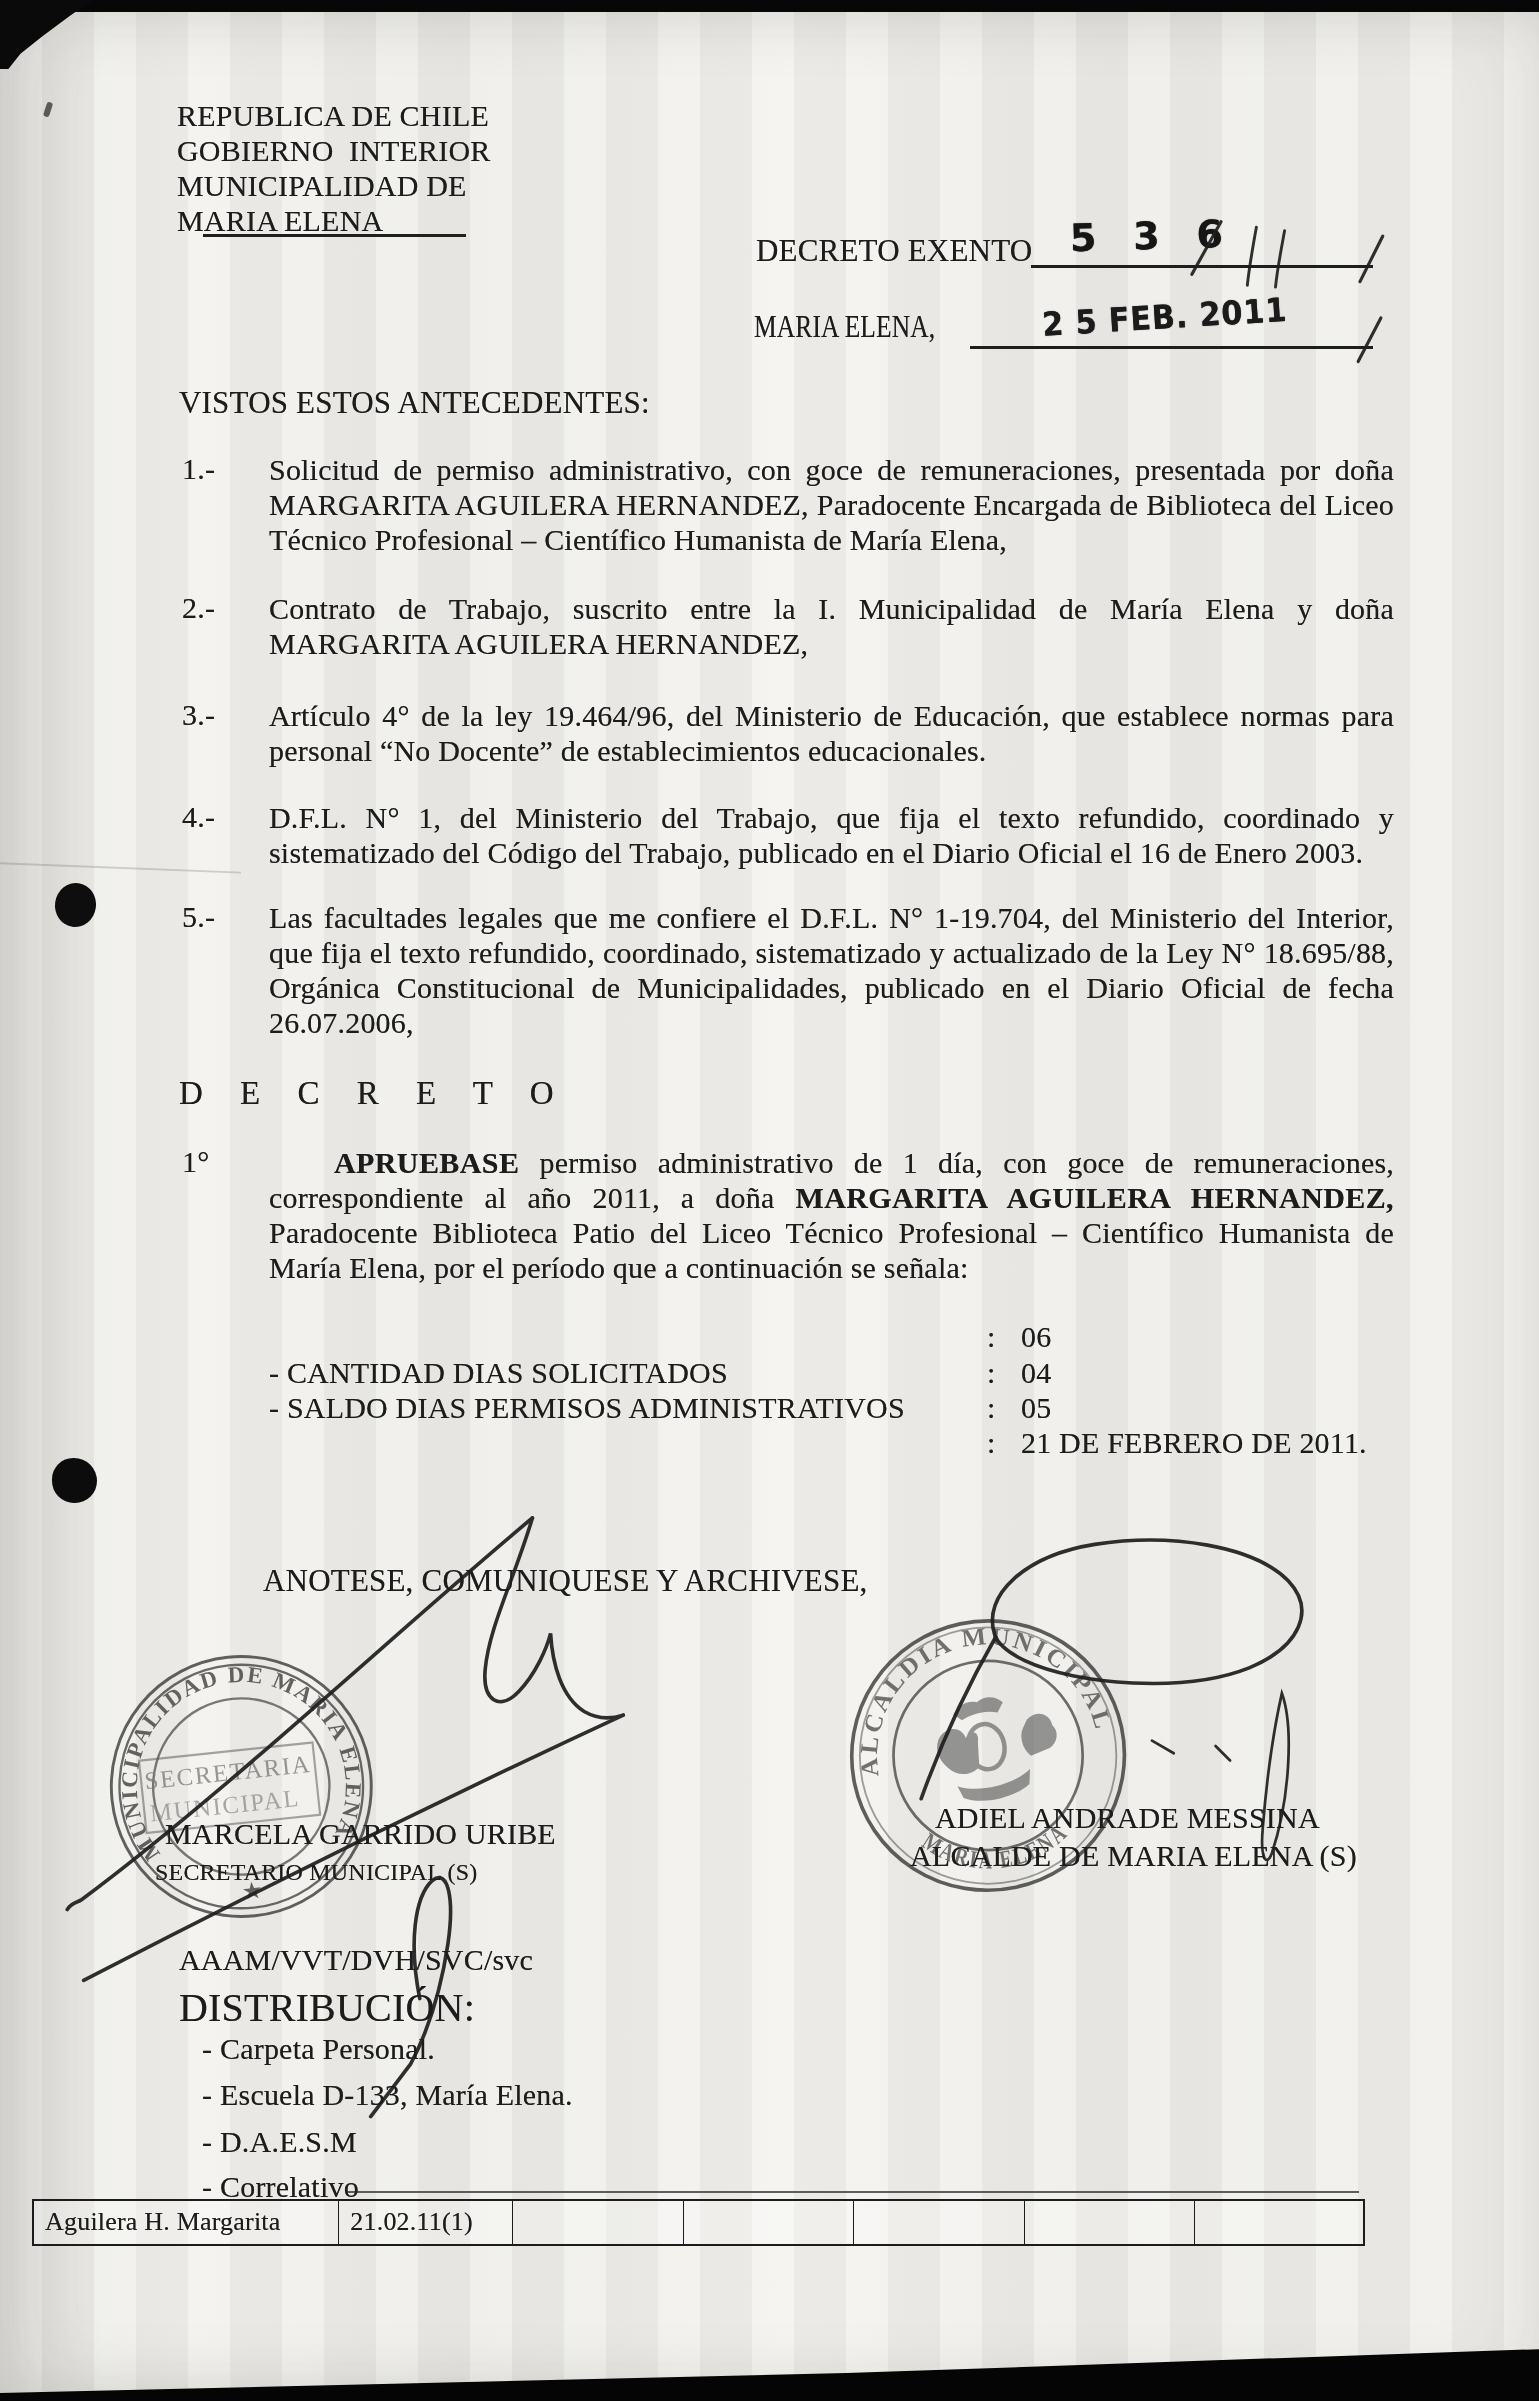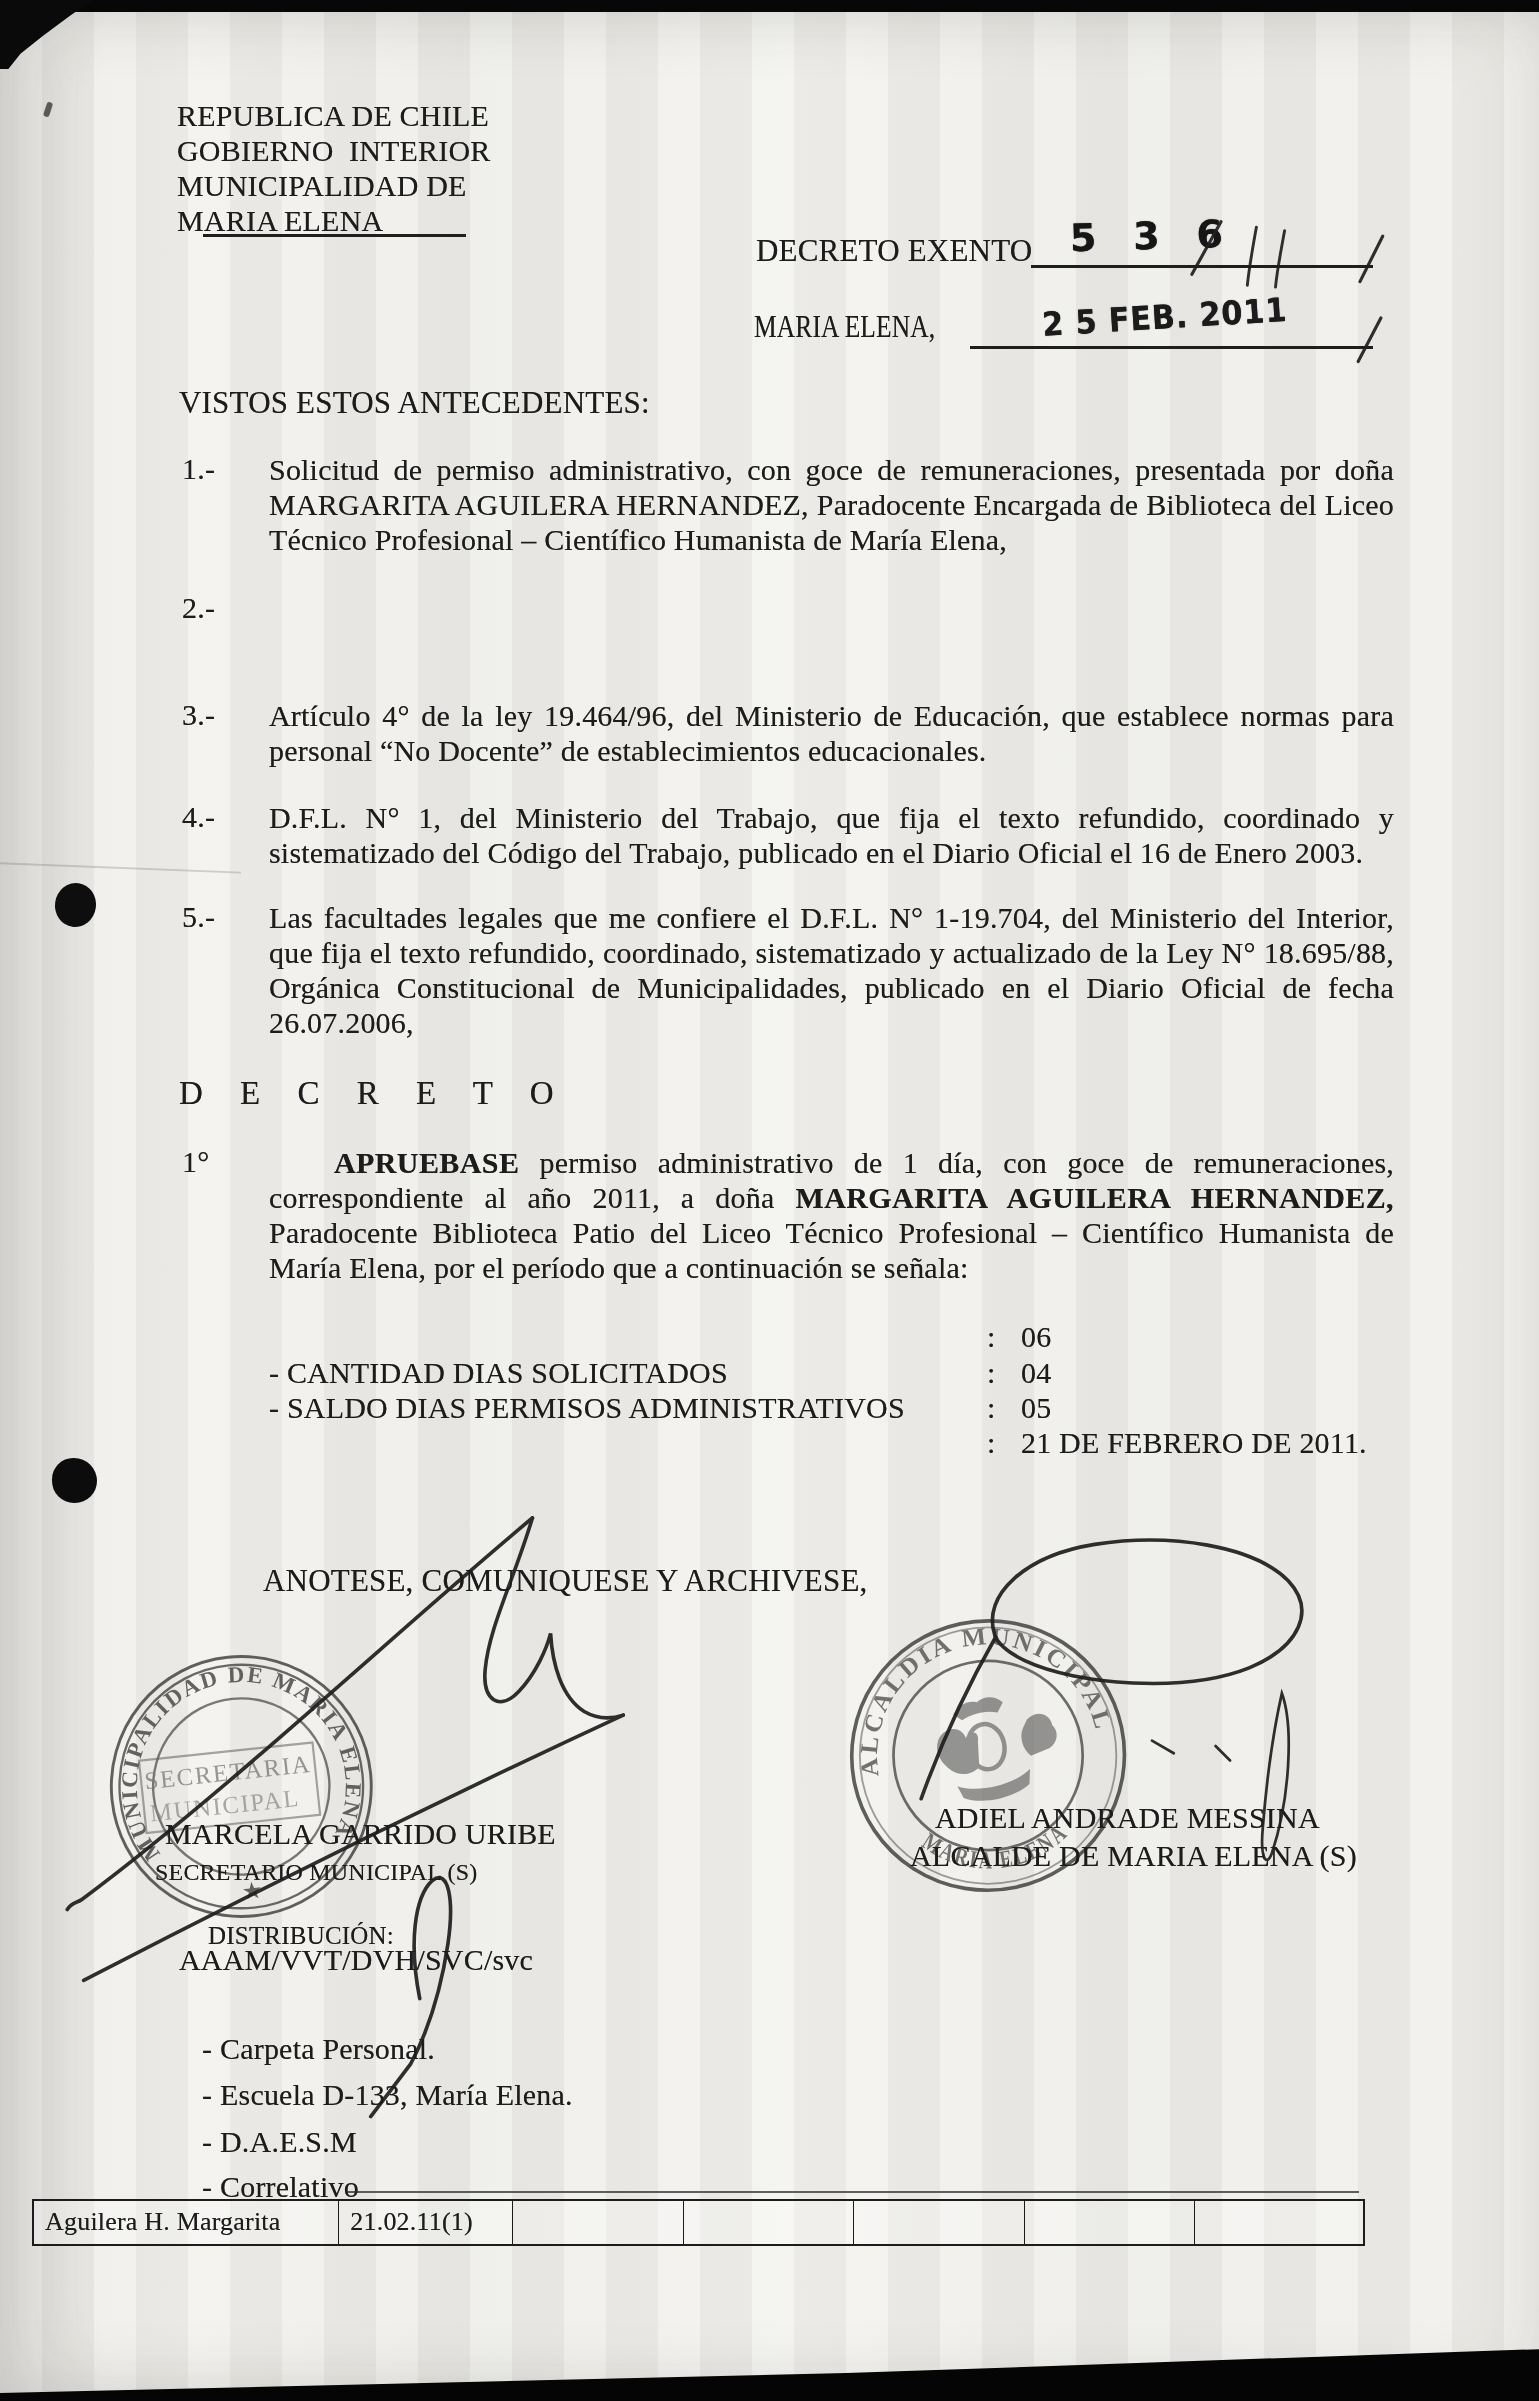--- a/index.html
+++ b/index.html
@@ -51,21 +51,21 @@
   .detail-label{position:absolute;left:0;top:0;}
   .detail-colon{position:absolute;left:718px;top:0;}
   .detail-value{position:absolute;left:752px;top:0;}
   .closing{left:263px;top:1563px;font-size:31px;}
   
   .sec-name{left:165px;top:1817px;font-size:30px;}
   .sec-title{left:155px;top:1859px;font-size:24px;}
   .mayor-name{left:935px;top:1801px;font-size:30px;}
   .mayor-title{left:910px;top:1839px;font-size:30px;}
   .initials{left:179px;top:1943px;font-size:30px;}
-  .distrib-head{left:179px;top:1922px;font-size:25px;margin-left:29px;}
+  .distrib-head{left:179px;top:1984px;font-size:40px;}
   .dist-row{font-size:30px;}
   .dist-dash{left:202px;}
   .dist-text{left:220px;}
   .dr1{top:2032px;} .dr2{top:2078px;} .dr3{top:2125px;} .dr4{top:2170px;}
   
   .footer-table{left:32px;top:2199px;width:1333px;height:47px;display:flex;border:2.7px solid #1c1c1c;box-sizing:border-box;background:rgba(255,255,255,.25);}
   .footer-cell{border-right:1.8px solid #1c1c1c;box-sizing:border-box;font-size:26px;line-height:42px;padding-left:11px;overflow:hidden;white-space:nowrap;}
   .footer-cell:last-child{border-right:none;}
   .fc0{width:306px;} .fc1{width:174px;} .fc2{width:171px;} .fc3{width:171px;} .fc4{width:171px;} .fc5{width:171px;} .fc6{width:168px;}
   .table-top-line{left:347px;top:2191px;width:1012px;height:1.8px;background:#2c2c2c;opacity:.75;}
@@ -103,20 +103,21 @@
 
   <div class="abs date-label doc">MARIA ELENA,</div>
   <div class="abs date-underline"></div>
   <div class="abs date-stamp">2 5  FEB. 2011</div>
 
   <div class="abs vistos doc">VISTOS ESTOS ANTECEDENTES:</div>
 
   <div class="abs item-num doc i1">1.-</div>
   <div class="abs item-text doc i1">Solicitud de permiso administrativo, con goce de remuneraciones, presentada por doña MARGARITA AGUILERA HERNANDEZ, Paradocente Encargada de  Biblioteca del Liceo Técnico Profesional – Científico Humanista de María Elena,</div>
   <div class="abs item-num doc i2">2.-</div>
+  <div class="abs item-text doc i2">Contrato de Trabajo, suscrito entre la I. Municipalidad de María Elena y doña MARGARITA AGUILERA HERNANDEZ,</div>
   <div class="abs item-num doc i3">3.-</div>
   <div class="abs item-text doc i3">Artículo 4° de la ley  19.464/96, del Ministerio de Educación, que establece normas para personal “No Docente” de establecimientos educacionales.</div>
   <div class="abs item-num doc i4">4.-</div>
   <div class="abs item-text doc i4">D.F.L. N°  1, del Ministerio del Trabajo, que fija el texto refundido, coordinado y sistematizado del Código del Trabajo, publicado en el Diario Oficial el 16 de Enero  2003.</div>
   <div class="abs item-num doc i5">5.-</div>
   <div class="abs item-text doc i5">Las facultades legales que me confiere el D.F.L. N° 1-19.704, del Ministerio del Interior, que fija el texto refundido, coordinado, sistematizado y actualizado de la Ley N° 18.695/88, Orgánica Constitucional de Municipalidades, publicado en el Diario Oficial de fecha 26.07.2006,</div>
 
   <div class="abs decreto-heading doc">D E C R E T O</div>
   <div class="abs res-num doc">1°</div>
   <div class="abs res-par doc"><b>APRUEBASE</b><span> permiso administrativo de 1   día, con goce de remuneraciones, correspondiente al año 2011,   a doña </span><b>MARGARITA AGUILERA HERNANDEZ,</b><span> Paradocente Biblioteca Patio del Liceo Técnico Profesional – Científico Humanista de María Elena, por el período que a continuación se señala:</span></div>

